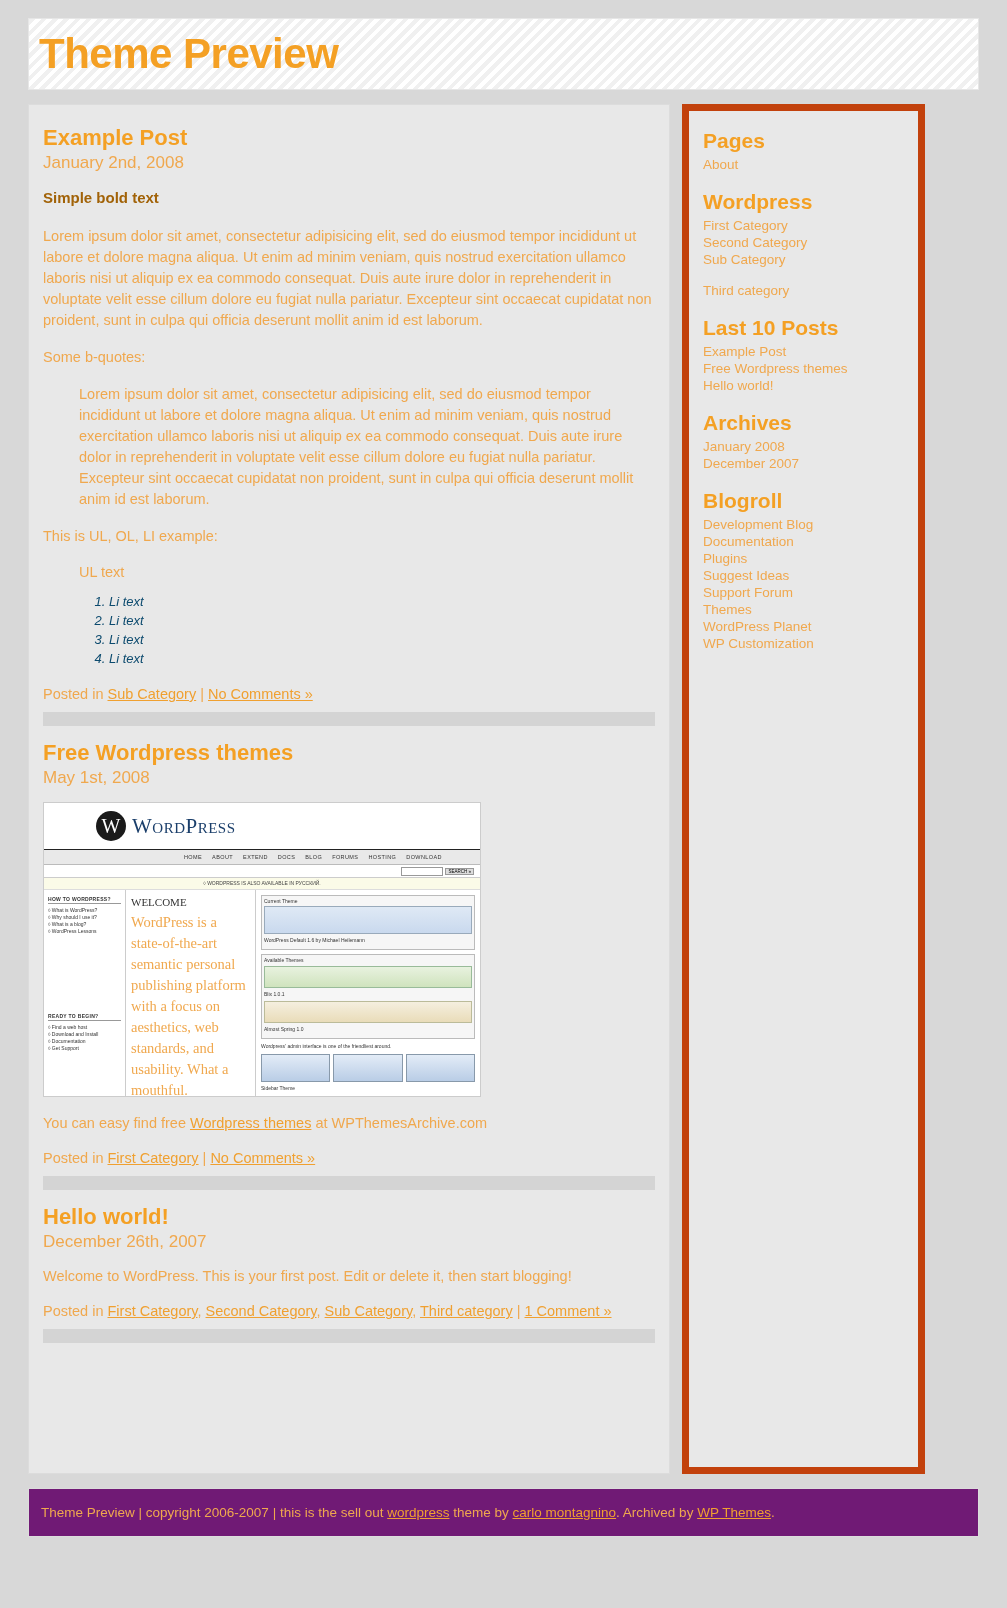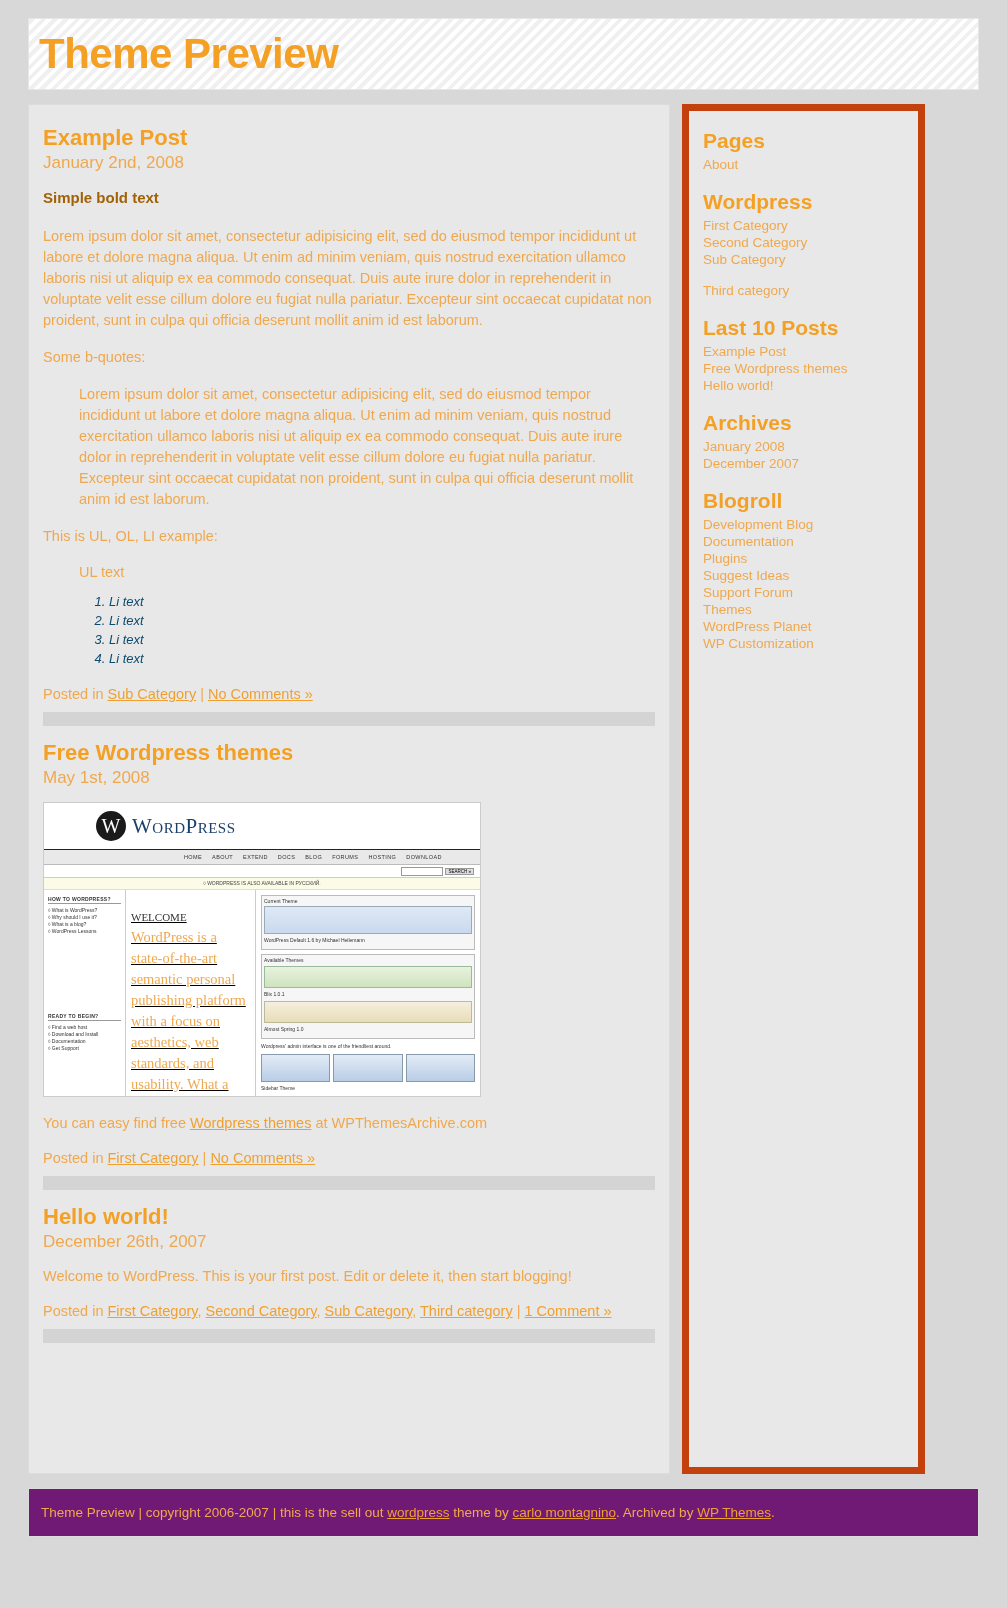--- a/index.html
+++ b/index.html
@@ -180,21 +180,21 @@
   .wp-top { height: 46px; border-bottom: 1px solid #222; display: flex; align-items: center; padding-left: 50px; }
   .wp-logoball { position: absolute; left: 52px; top: 8px; width: 30px; height: 30px; border-radius: 50%; background: #1a1a1a; color: #fff; font-size: 20px; text-align: center; line-height: 30px; font-family: "Liberation Serif", serif; }
   .wp-wordmark { margin-left: 38px; font-size: 21px; color: #1b3f6b; font-variant: small-caps; letter-spacing: 0.5px; }
   .wp-nav { height: 14px; background: #e9e9e9; border-bottom: 1px solid #bbb; display: flex; align-items: center; gap: 10px; padding-left: 140px; font-size: 5.5px; color: #333; font-family: "Liberation Sans", sans-serif; letter-spacing: 0.4px; }
   .wp-searchbar { height: 12px; border-bottom: 1px solid #ccc; display:flex; justify-content:flex-end; align-items:center; padding-right: 6px; }
   .wp-searchbox { width: 40px; height: 7px; border: 1px solid #999; background: #fff; margin-right: 2px; }
   .wp-searchbtn { font-size: 4.5px; border: 1px solid #999; background: #ddd; padding: 0 2px; font-family: "Liberation Sans", sans-serif; }
   .wp-notice { height: 11px; background: #fbfbe8; border-bottom: 1px solid #ddd; font-size: 5px; text-align: center; color: #444; line-height: 11px; font-family: "Liberation Sans", sans-serif; }
   .wp-body { display: flex; height: 218px; }
   .wp-c1 { width: 82px; border-right: 1px solid #ccc; padding: 6px 4px; box-sizing: border-box; }
-  .wp-c2 { width: 130px; border-right: 1px solid #ccc; padding: 21px 5px; box-sizing: border-box; text-decoration: underline; }
+  .wp-c2 { width: 130px; border-right: 1px solid #ccc; padding: 6px 5px; box-sizing: border-box; }
   .wp-c3 { flex: 1; padding: 5px 5px; box-sizing: border-box; }
   .wp-h { font-size: 5px; font-weight: bold; color: #333; border-bottom: 1px solid #999; padding-bottom: 1px; margin-bottom: 3px; font-family: "Liberation Sans", sans-serif; letter-spacing: 0.3px; }
   .wp-li { font-size: 5px; color: #333; line-height: 7px; font-family: "Liberation Sans", sans-serif; }
   .wp-welcome { font-size: 11px; color: #333; font-variant: small-caps; margin-bottom: 4px; }
   .wp-p { font-size: 5.4px; line-height: 7px; color: #222; margin: 0 0 5px 0; }
   .wp-box { border: 1px solid #bbb; background: #f6f6f6; margin-bottom: 4px; padding: 2px; }
   .wp-box-h { font-size: 5px; color: #333; margin-bottom: 2px; font-family: "Liberation Sans", sans-serif; }
   .wp-mini { height: 26px; background: linear-gradient(#dfe9f5, #c9d9ee); border: 1px solid #9ab; }
   .wp-mini2 { height: 20px; background: linear-gradient(#e8f2df, #cfe3bd); border: 1px solid #9b9; margin-top: 3px; }
   .wp-mini3 { height: 20px; background: linear-gradient(#f5efdf, #e9dcb9); border: 1px solid #bb9; margin-top: 3px; }

